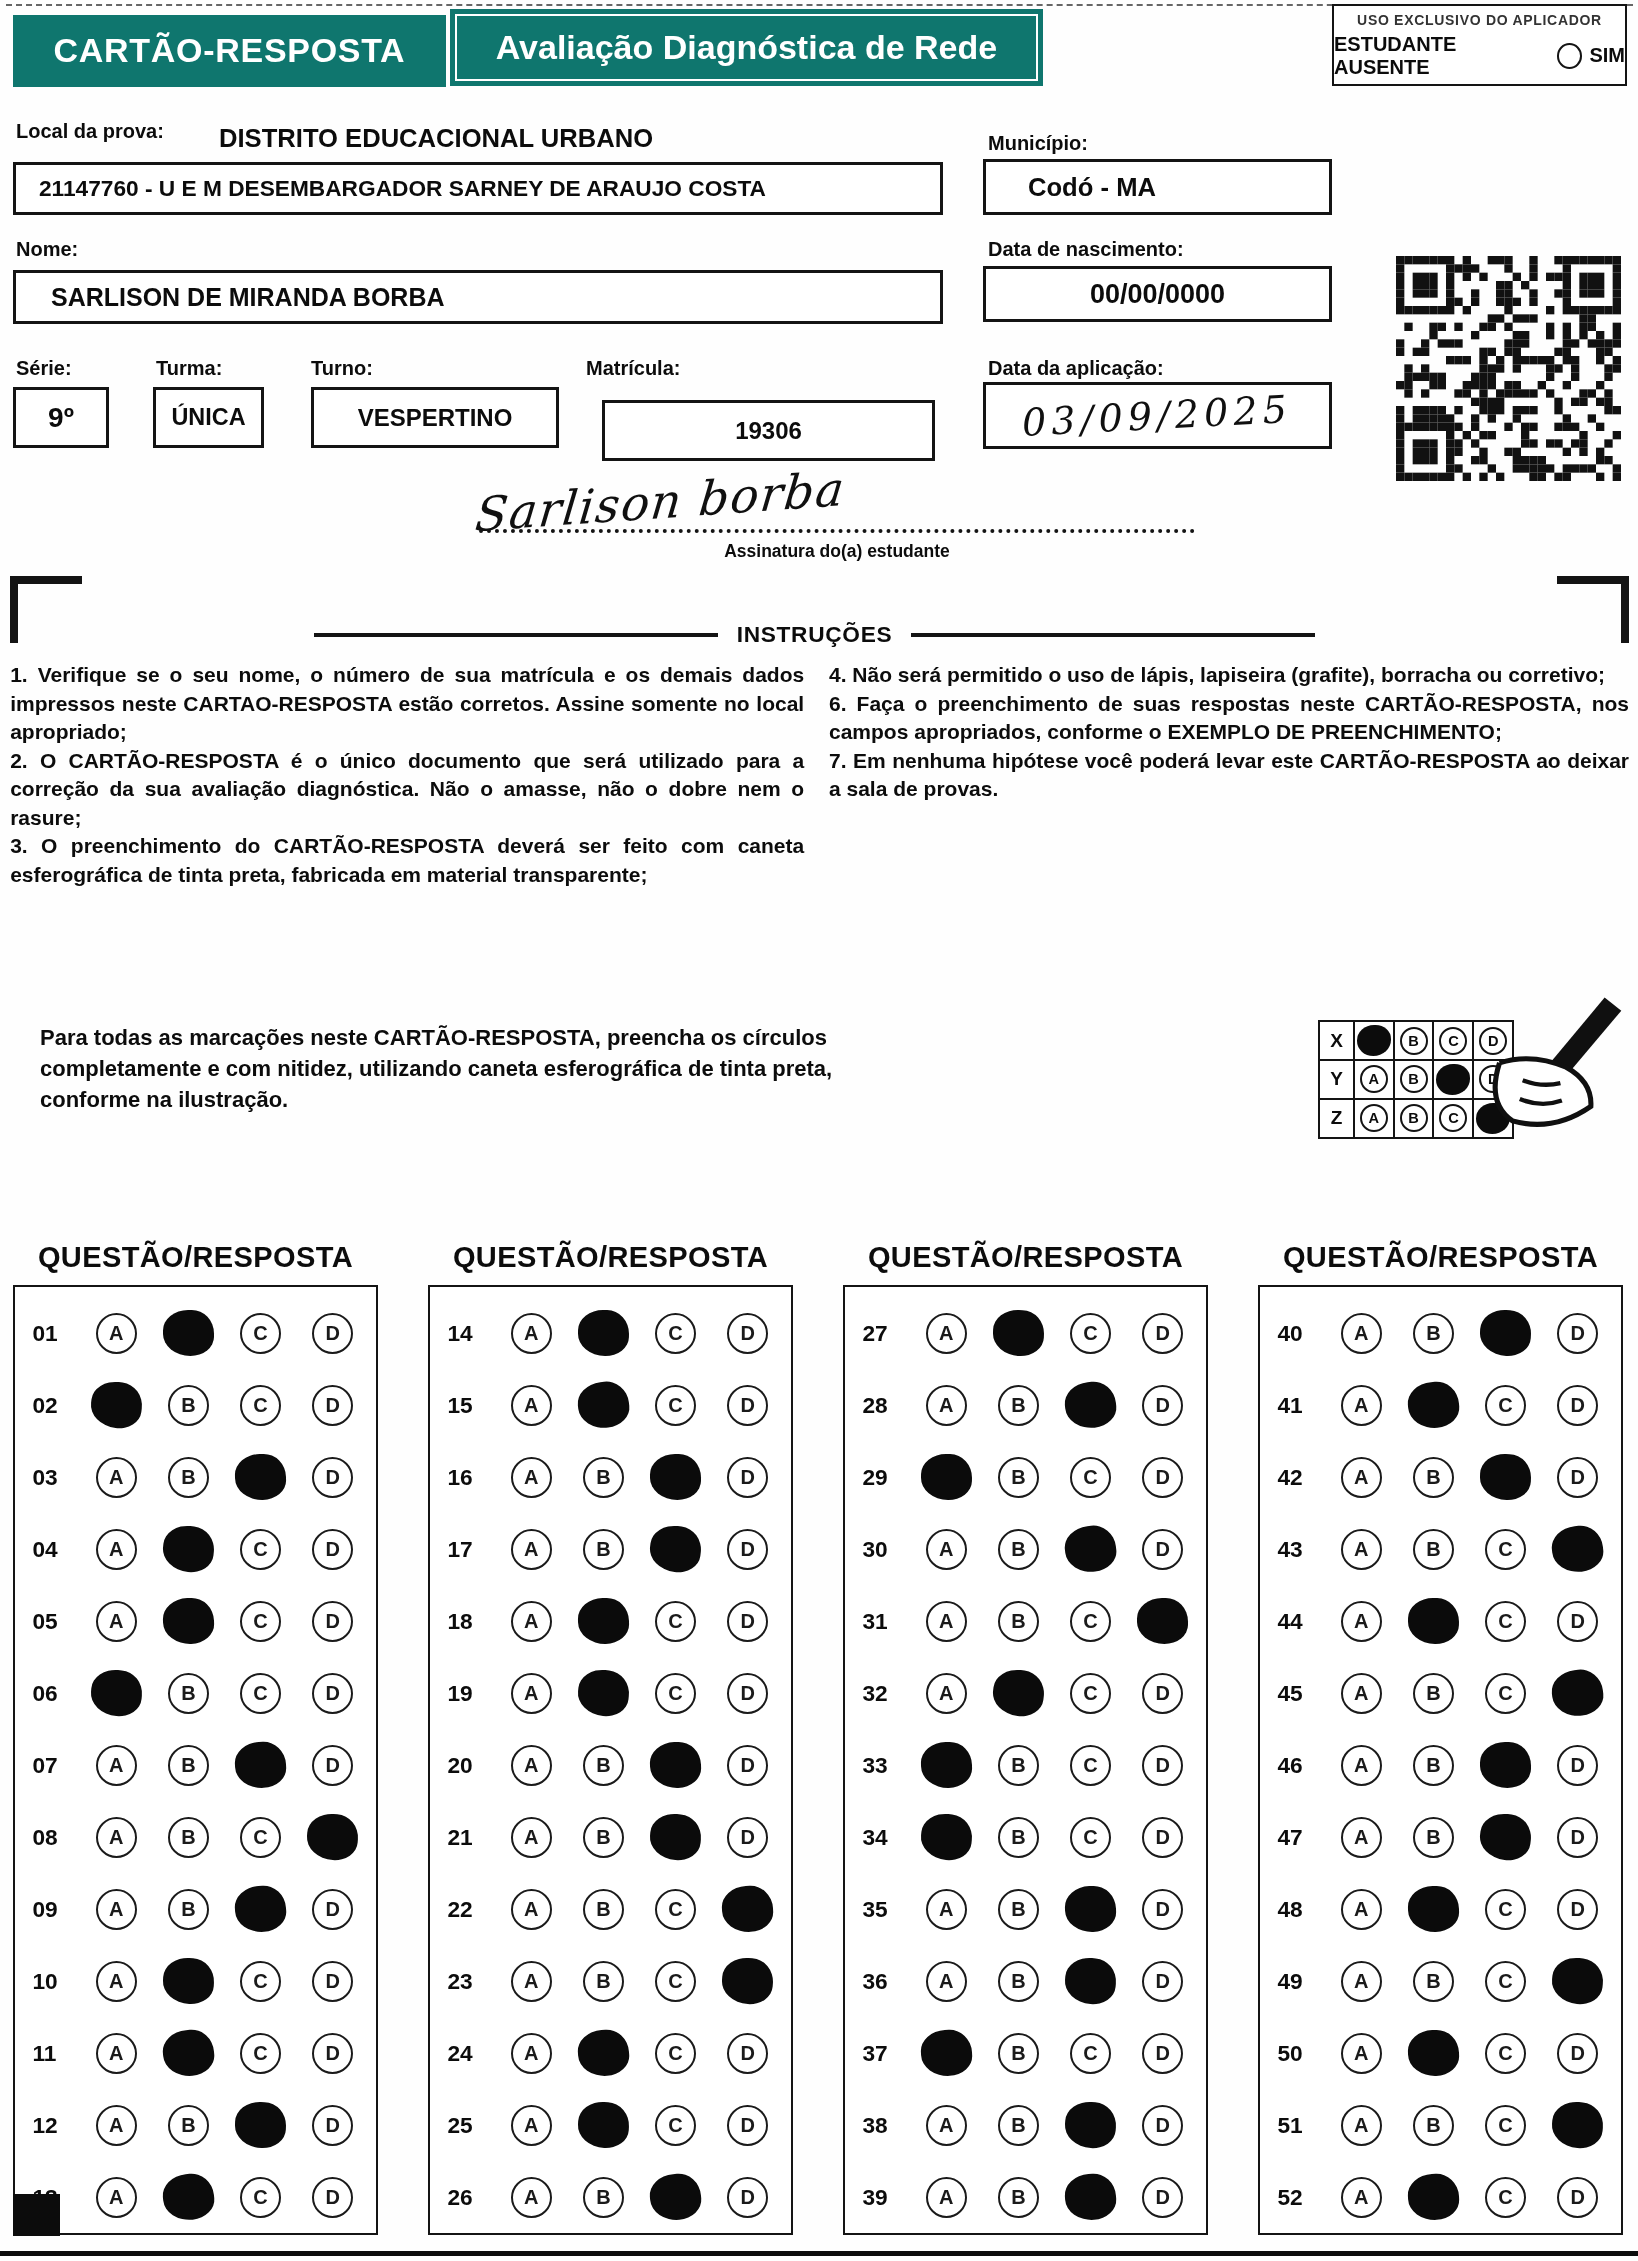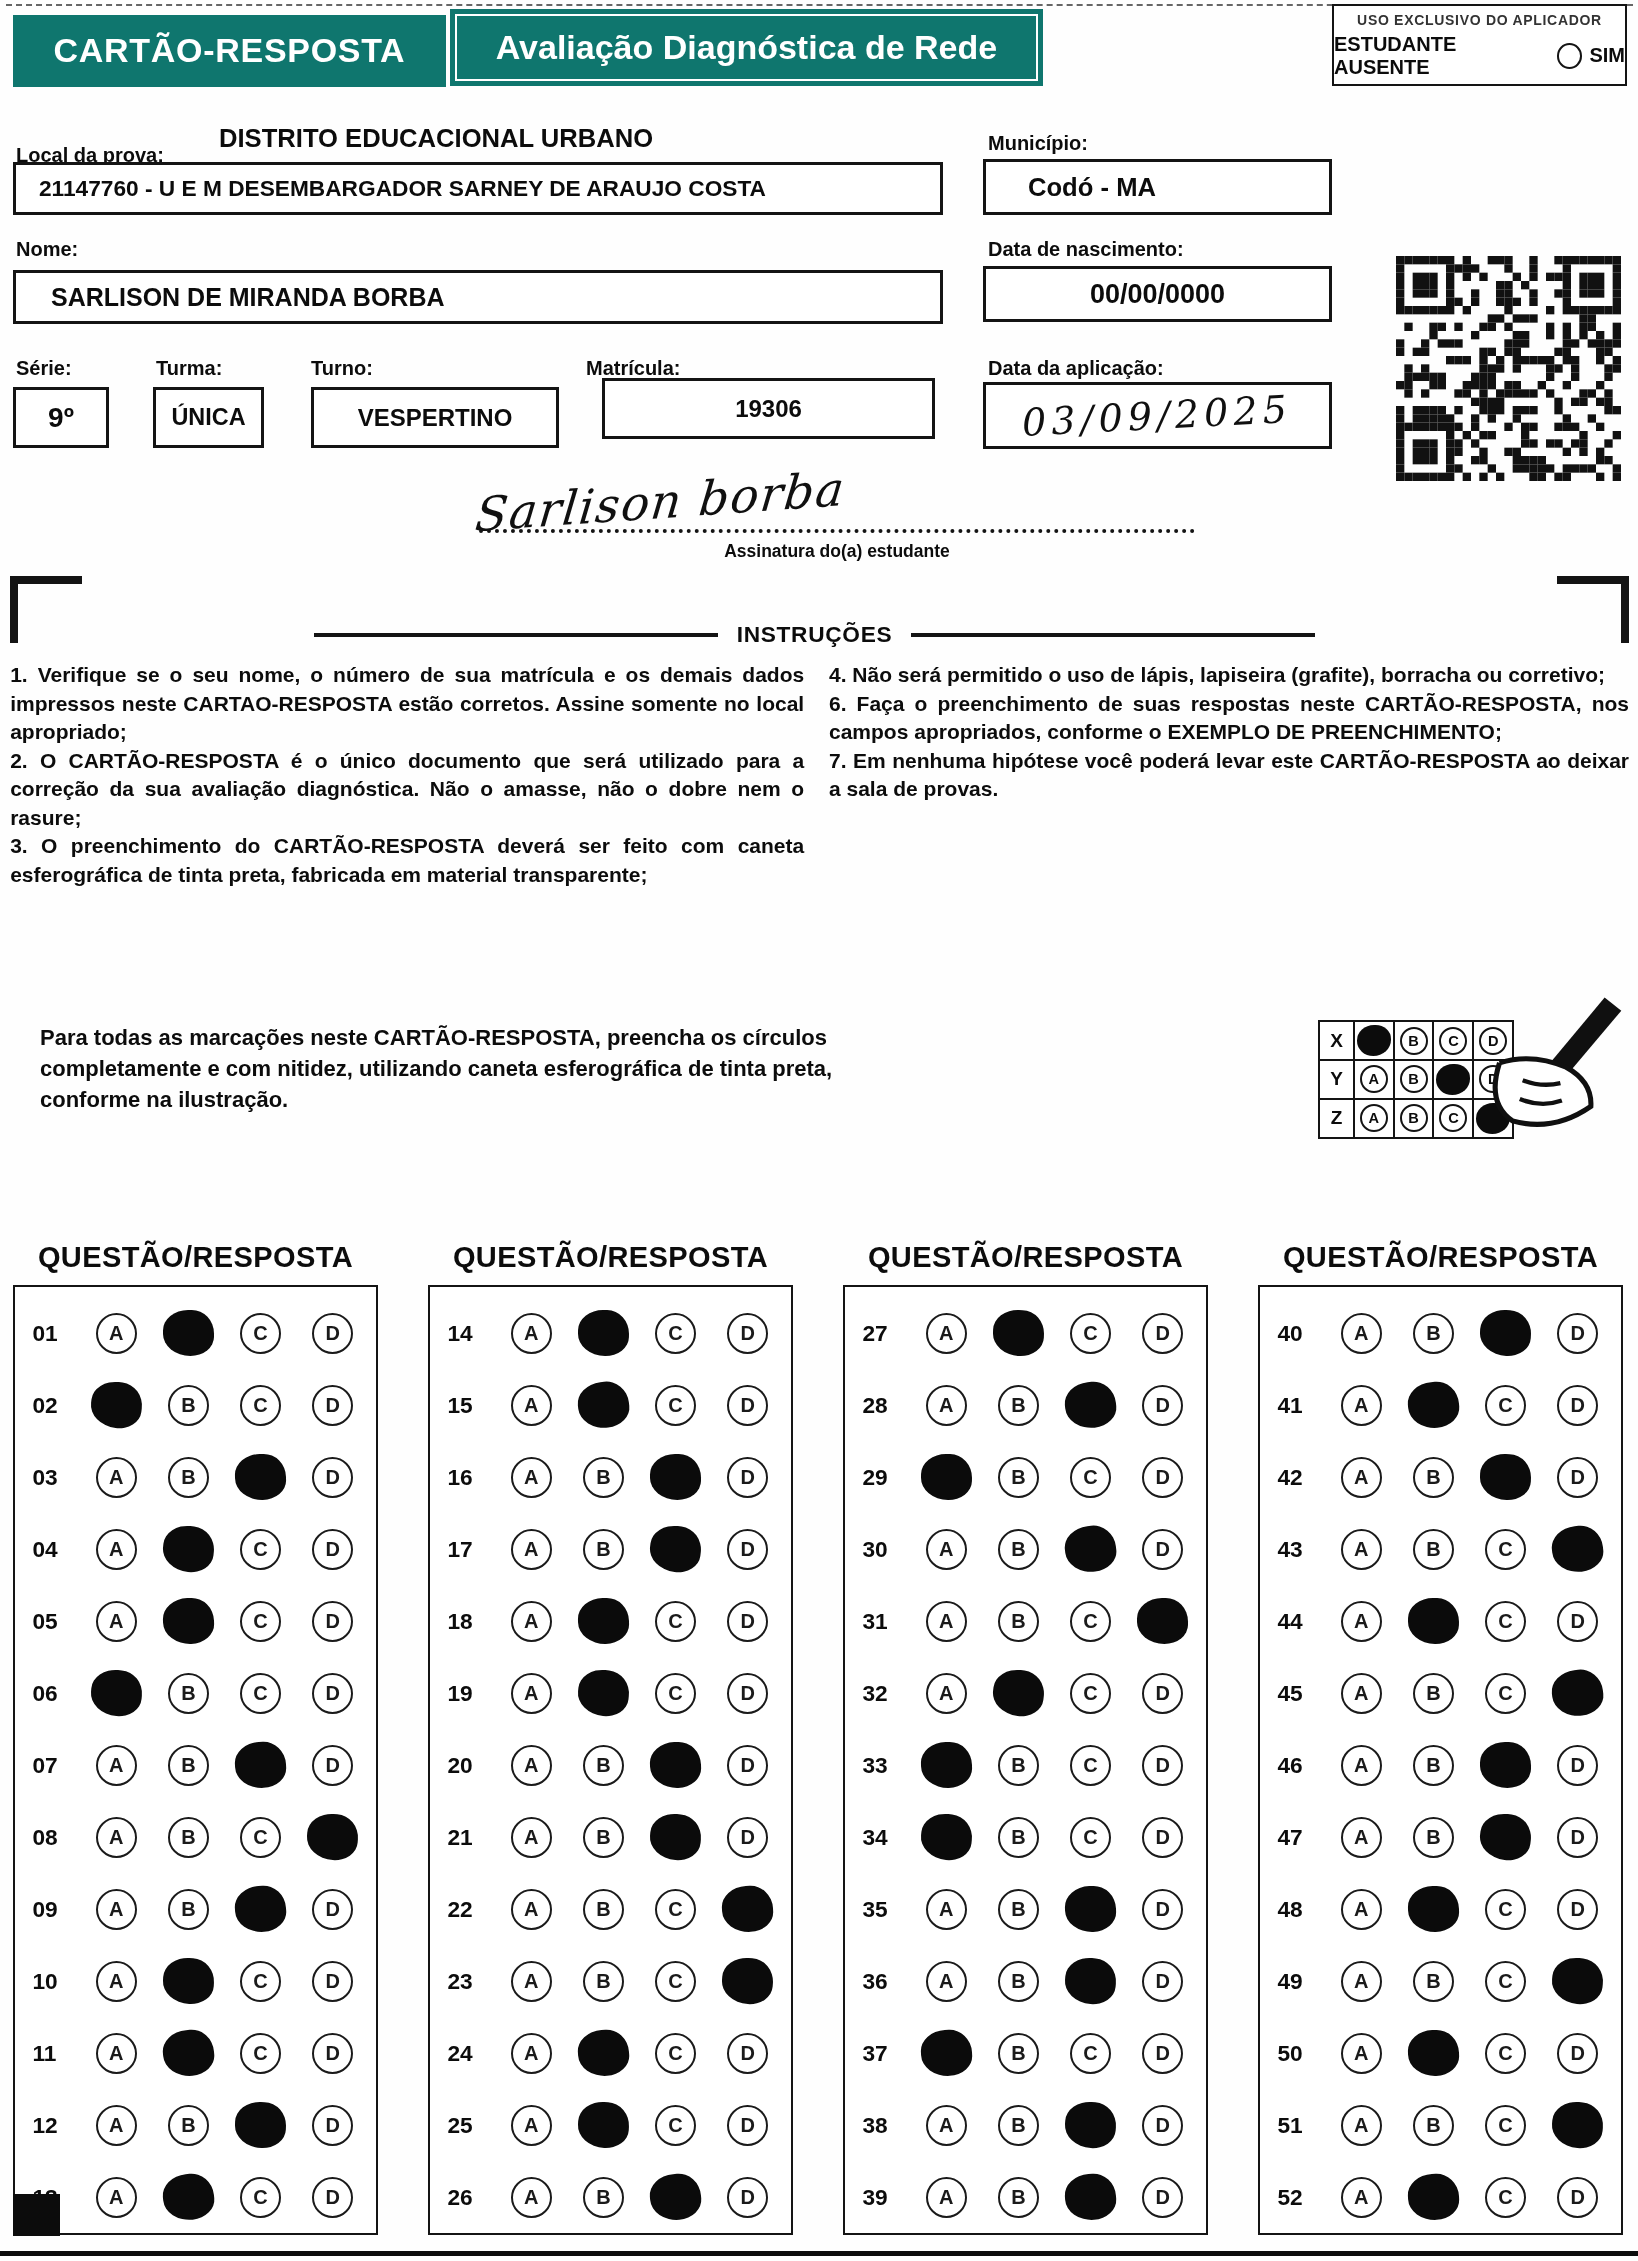--- a/index.html
+++ b/index.html
@@ -18,40 +18,40 @@
   #hdr-exam .inner{border:2.9px solid #fff;width:calc(100% - 10.2px);height:calc(100% - 10.2px);
                    display:flex;align-items:center;justify-content:center;font-size:34px;font-weight:700;}
   #hdr-grade{left:1048px;top:8.8px;width:265px;height:77px;font-size:51px;font-weight:800;letter-spacing:1.5px;}
 
   #applicator-box{left:1332px;top:4.4px;width:295px;height:82px;border:2.9px solid #141414;background:#fff;
                   display:flex;flex-direction:column;align-items:center;justify-content:center;gap:4.4px;}
   #app-title{font-size:14px;font-weight:700;color:#333;letter-spacing:0.7px;}
   #app-row{display:flex;align-items:center;gap:7.3px;font-size:20px;font-weight:700;}
   #absent-circle{width:26px;height:26px;border:2.9px solid #141414;border-radius:50%;display:inline-block;}
 
-  #local-label{left:16px;top:144px;}
+  #local-label{left:16px;top:120px;}
   #local-value{left:219px;top:124px;font-size:25.6px;font-weight:700;}
   #municipio-label{left:988px;top:132px;}
   #school-box{left:13px;top:162px;width:930px;height:53px;padding-left:23px;font-size:22.7px;font-weight:700;}
   #municipio-box{left:983px;top:159px;width:349px;height:56px;padding-left:42px;font-size:25.6px;font-weight:700;}
 
   #nome-label{left:16px;top:238px;}
   #nascimento-label{left:988px;top:238px;}
   #nome-box{left:13px;top:270px;width:930px;height:54px;padding-left:35px;font-size:25px;font-weight:700;}
   #nascimento-box{left:983px;top:266px;width:349px;height:56px;justify-content:center;font-size:27px;font-weight:700;}
 
   #serie-label{left:16px;top:357px;}
   #turma-label{left:156px;top:357px;}
   #turno-label{left:311px;top:357px;}
   #matricula-label{left:586px;top:357px;}
   #aplicacao-label{left:988px;top:357px;}
   #serie-box{left:13px;top:387px;width:96px;height:61px;justify-content:center;font-size:28px;font-weight:700;}
   #turma-box{left:153px;top:387px;width:111px;height:61px;justify-content:center;font-size:23.4px;font-weight:700;}
   #turno-box{left:311px;top:387px;width:248px;height:61px;justify-content:center;font-size:24px;font-weight:700;}
-  #matricula-box{left:602px;top:378px;width:333px;height:61px;justify-content:center;font-size:24px;font-weight:700;}
+  #matricula-box{left:602px;top:400px;width:333px;height:61px;justify-content:center;font-size:24px;font-weight:700;}
   #aplicacao-box{left:983px;top:382px;width:349px;height:67px;justify-content:center;}
   #aplicacao-value{font-family:"DejaVu Serif",serif;font-style:italic;font-size:38px;letter-spacing:5.1px;
                    transform:rotate(-3deg);color:#101010;}
 
   #qr{left:1390px;top:256px;width:237px;height:225px;}
 
   #signature-text{left:475px;top:462px;width:716px;font-family:"DejaVu Serif",serif;font-style:italic;
                   font-size:47px;letter-spacing:1.5px;transform:rotate(-4deg) skewX(-10deg);color:#101010;white-space:nowrap;}
   #signature-line{left:479px;top:529px;width:716px;border-bottom:4.4px dotted #141414;}
   #signature-caption{left:479px;top:541px;width:716px;text-align:center;font-size:17.5px;font-weight:700;}

